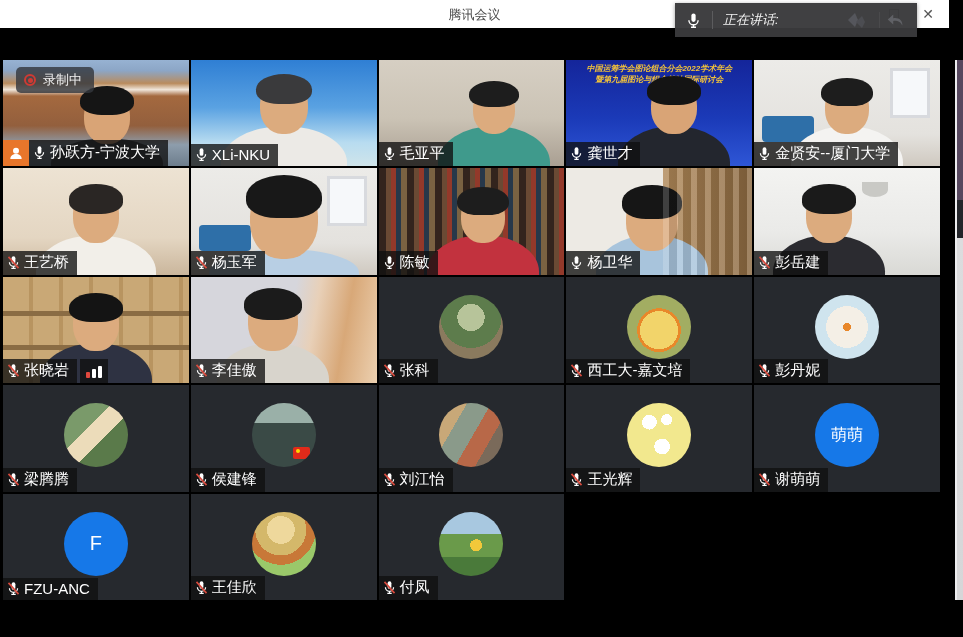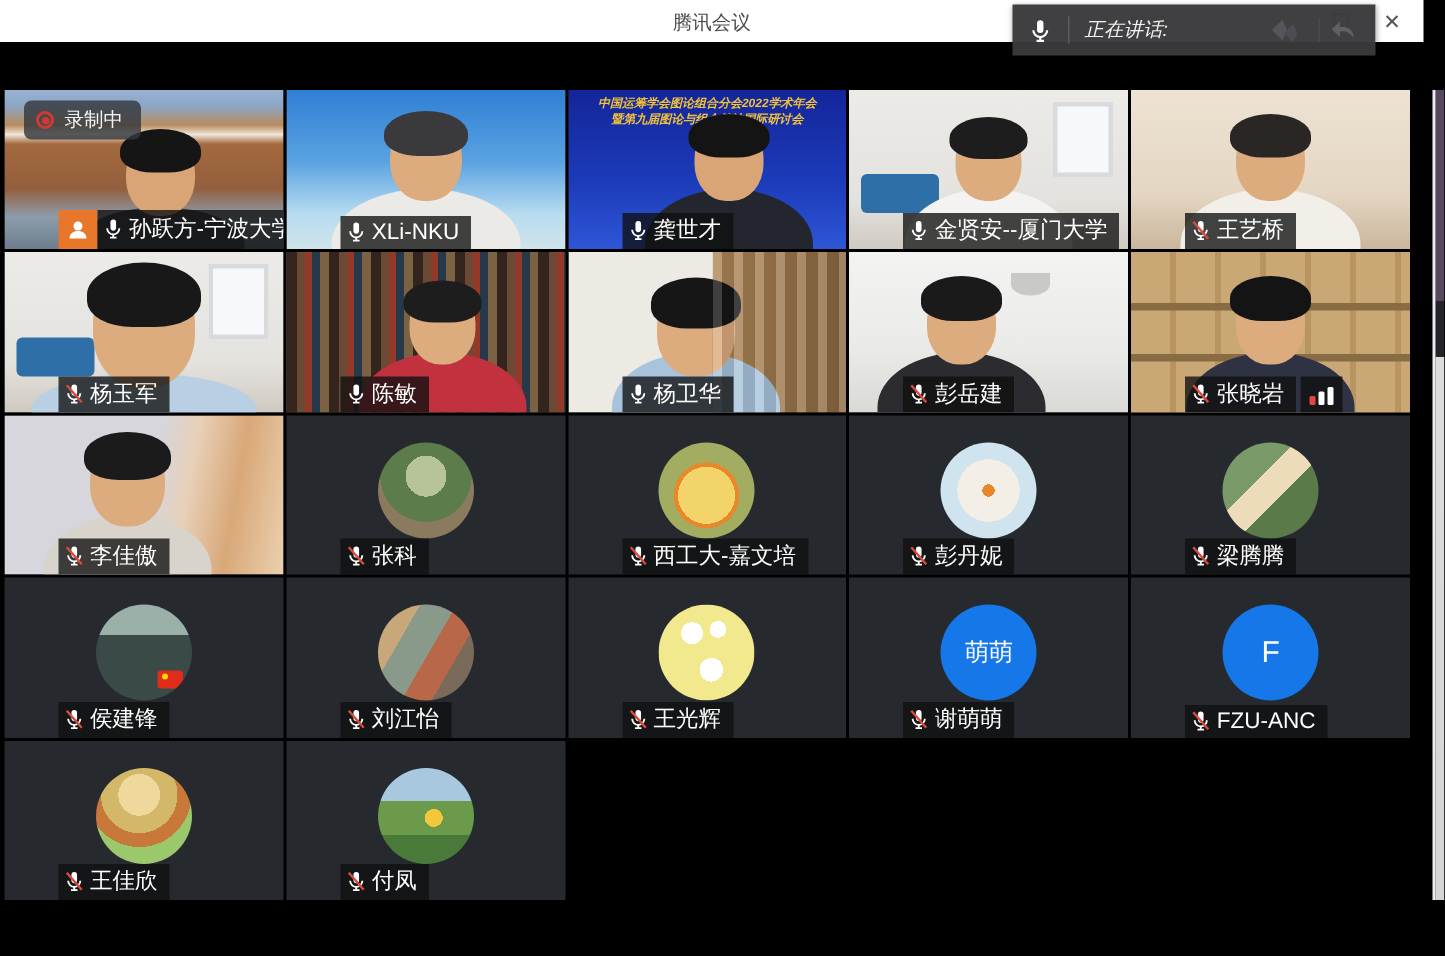--- a/index.html
+++ b/index.html
@@ -98,21 +98,21 @@
   .a-ducks { background:radial-gradient(circle at 35% 30%,#fff 0 12%,transparent 12%),
              radial-gradient(circle at 62% 26%,#fff 0 9%,transparent 9%),
              radial-gradient(circle at 55% 68%,#fff 0 14%,transparent 14%),#f2e88e; }
   .a-blue { background:#1678e8; font-size:16px; }
   .a-blue.single { font-size:20px; }
   .a-hat { background:radial-gradient(circle at 45% 28%,#eed89c 0 24%,#d4b86a 24% 44%,#c87838 44% 60%,#9ac86a 60% 100%); }
   .a-sunflower { background:radial-gradient(circle at 58% 52%,#f2c83a 0 12%,transparent 12%),
              linear-gradient(180deg,#a8c8e0 0 34%,#6a9a4a 34% 70%,#4a7a3a 70% 100%); }
 
   
-  .namerow { position:absolute; left:0; bottom:0; display:flex; align-items:stretch; max-width:100%; z-index:2;padding-left:36px; }
+  .namerow { position:absolute; left:0; bottom:0; display:flex; align-items:stretch; max-width:100%; z-index:2; }
   .hostbadge { width:26px; height:26px; background:#e8762b; display:flex;
     align-items:center; justify-content:center; flex:none; }
   .namebar { display:flex; align-items:center; gap:3px; background:rgba(16,16,16,.78);
     padding:2px 8px 3px 3px; color:#fff; font-size:15px; white-space:nowrap; overflow:hidden; }
   .namebar.nomic { padding-left:6px; }
   .mic { display:flex; flex:none; }
   .netbadge { display:flex; align-items:flex-end; gap:2px; background:rgba(16,16,16,.78);
     margin-left:3px; padding:5px 6px; }
   .netbadge i { display:block; width:4px; background:#fff; border-radius:1px; }
   .netbadge .b1 { height:6px; background:#e0483e; }
@@ -218,20 +218,40 @@
           <span class="mic">
                 <svg width="15" height="15" viewBox="0 0 24 24">
                   <use href="#mic-base"></use>
                 </svg>
               </span>
           <span>XLi-NKU</span>
         </span>
           </div>
       </div>
 
+      <div class="tile">
+        <div class="vid v3">
+          <div class="person" style="--sh:#3f9a8c;--hr:#1d1d1d;--sk:#dcab7e;--x:62%;--hw:42px">
+              <div class="body"></div>
+              <div class="head">
+                <div class="hair"></div>
+              </div>
+            </div>
+        </div>
+        <div class="namerow">
+            <span class="namebar">
+          <span class="mic">
+                <svg width="15" height="15" viewBox="0 0 24 24">
+                  <use href="#mic-base"></use>
+                </svg>
+              </span>
+          <span>毛亚平</span>
+        </span>
+          </div>
+      </div>
 
       <div class="tile">
         <div class="vid v4">
           <div class="bdrop">
             <div>中国运筹学会图论组合分会2022学术年会</div>
             <div>暨第九届图论与组合算法国际研讨会</div>
           </div>
           <div class="person" style="--sh:#23262e;--hr:#141414;--sk:#d9a476;--x:58%;--hw:46px">
               <div class="body"></div>
               <div class="head">

